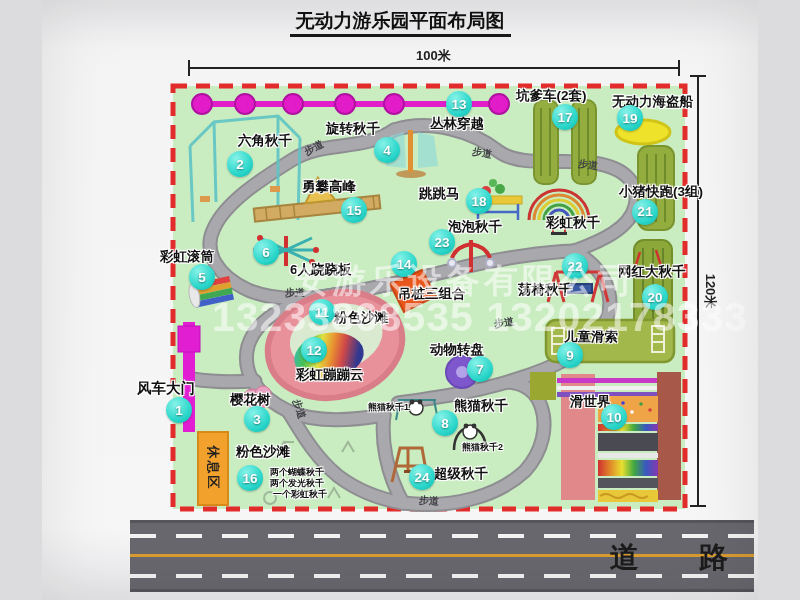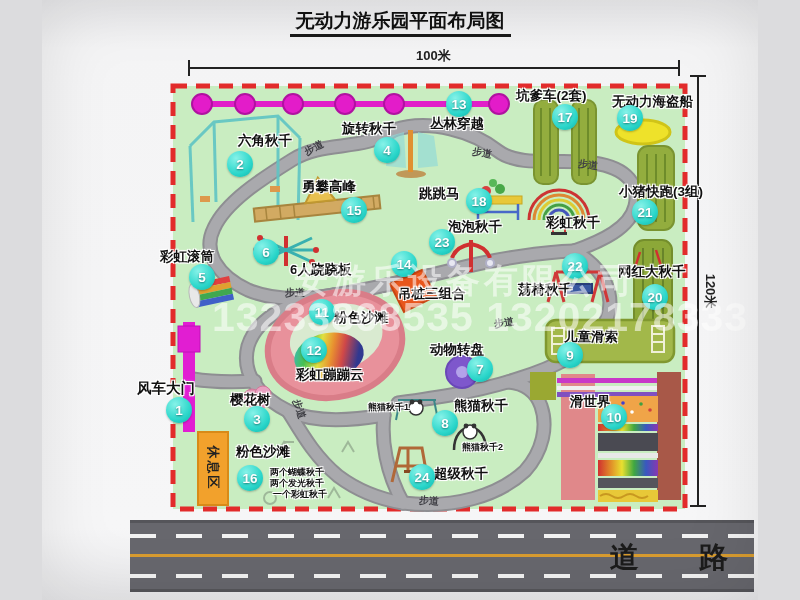--- a/index.html
+++ b/index.html
@@ -324,21 +324,21 @@
   </svg>
 
   <div class="abs title"><span>无动力游乐园平面布局图</span></div>
 
   <div class="abs dim-label" style="left:374px;top:47px;">100米</div>
   <div class="abs dim-label v-dim" style="left:668px;top:291px;">120米</div>
 
   <div class="lbl big" style="left:95px;top:381px;">风车大门</div>
   <div class="lbl" style="left:196px;top:134px;">六角秋千</div>
   <div class="lbl" style="left:188px;top:393px;">樱花树</div>
-  <div class="lbl" style="left:300px;top:122px;">旋转秋千</div>
+  <div class="lbl" style="left:284px;top:122px;">旋转秋千</div>
   <div class="lbl" style="left:118px;top:250px;">彩虹滚筒</div>
   <div class="lbl" style="left:213px;top:263px;padding-left:35px;">6人跷跷板</div>
   <div class="lbl" style="left:388px;top:343px;">动物转盘</div>
   <div class="lbl" style="left:412px;top:399px;">熊猫秋千</div>
   <div class="lbl" style="left:522px;top:330px;">儿童滑索</div>
   <div class="lbl" style="left:528px;top:395px;">滑世界</div>
   <div class="lbl" style="left:292px;top:311px;">粉色沙滩</div>
   <div class="lbl" style="left:254px;top:368px;">彩虹蹦蹦云</div>
   <div class="lbl" style="left:388px;top:117px;">丛林穿越</div>
   <div class="lbl" style="left:356px;top:287px;">吊桩三组合</div>
@@ -423,21 +423,21 @@
     </div>
   <div class="marker" style="left:424px;top:188px;">
       <span>18</span>
     </div>
   <div class="marker" style="left:575px;top:105px;">
       <span>19</span>
     </div>
   <div class="marker" style="left:600px;top:284px;">
       <span>20</span>
     </div>
-  <div class="marker" style="left:590px;top:199px;">
+  <div class="marker" style="left:590px;top:199px;font-family:Liberation Mono, monospace;">
       <span>21</span>
     </div>
   <div class="marker" style="left:520px;top:253px;">
       <span>22</span>
     </div>
   <div class="marker" style="left:387px;top:229px;">
       <span>23</span>
     </div>
   <div class="marker" style="left:367px;top:464px;">
       <span>24</span>

